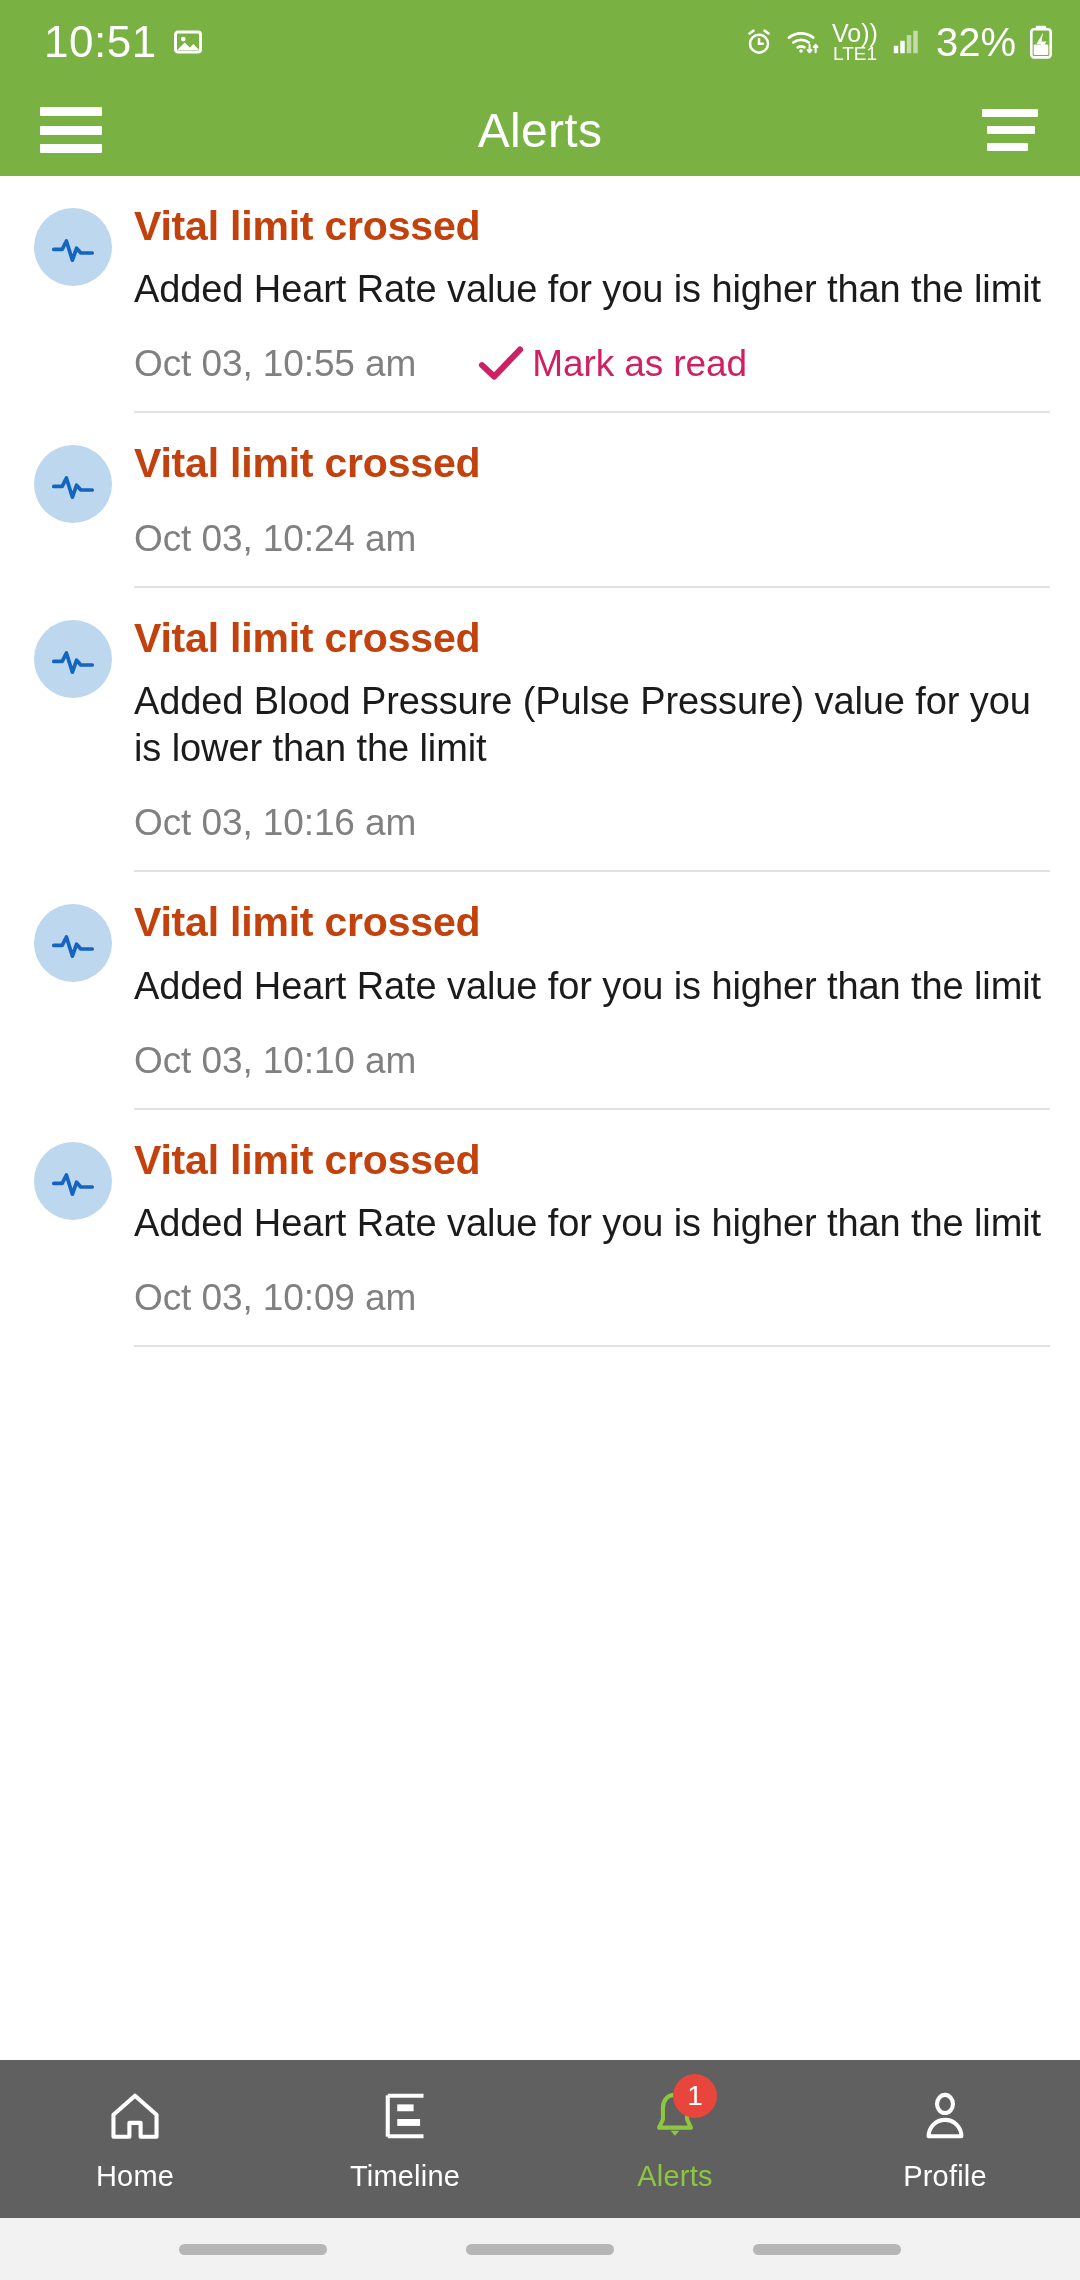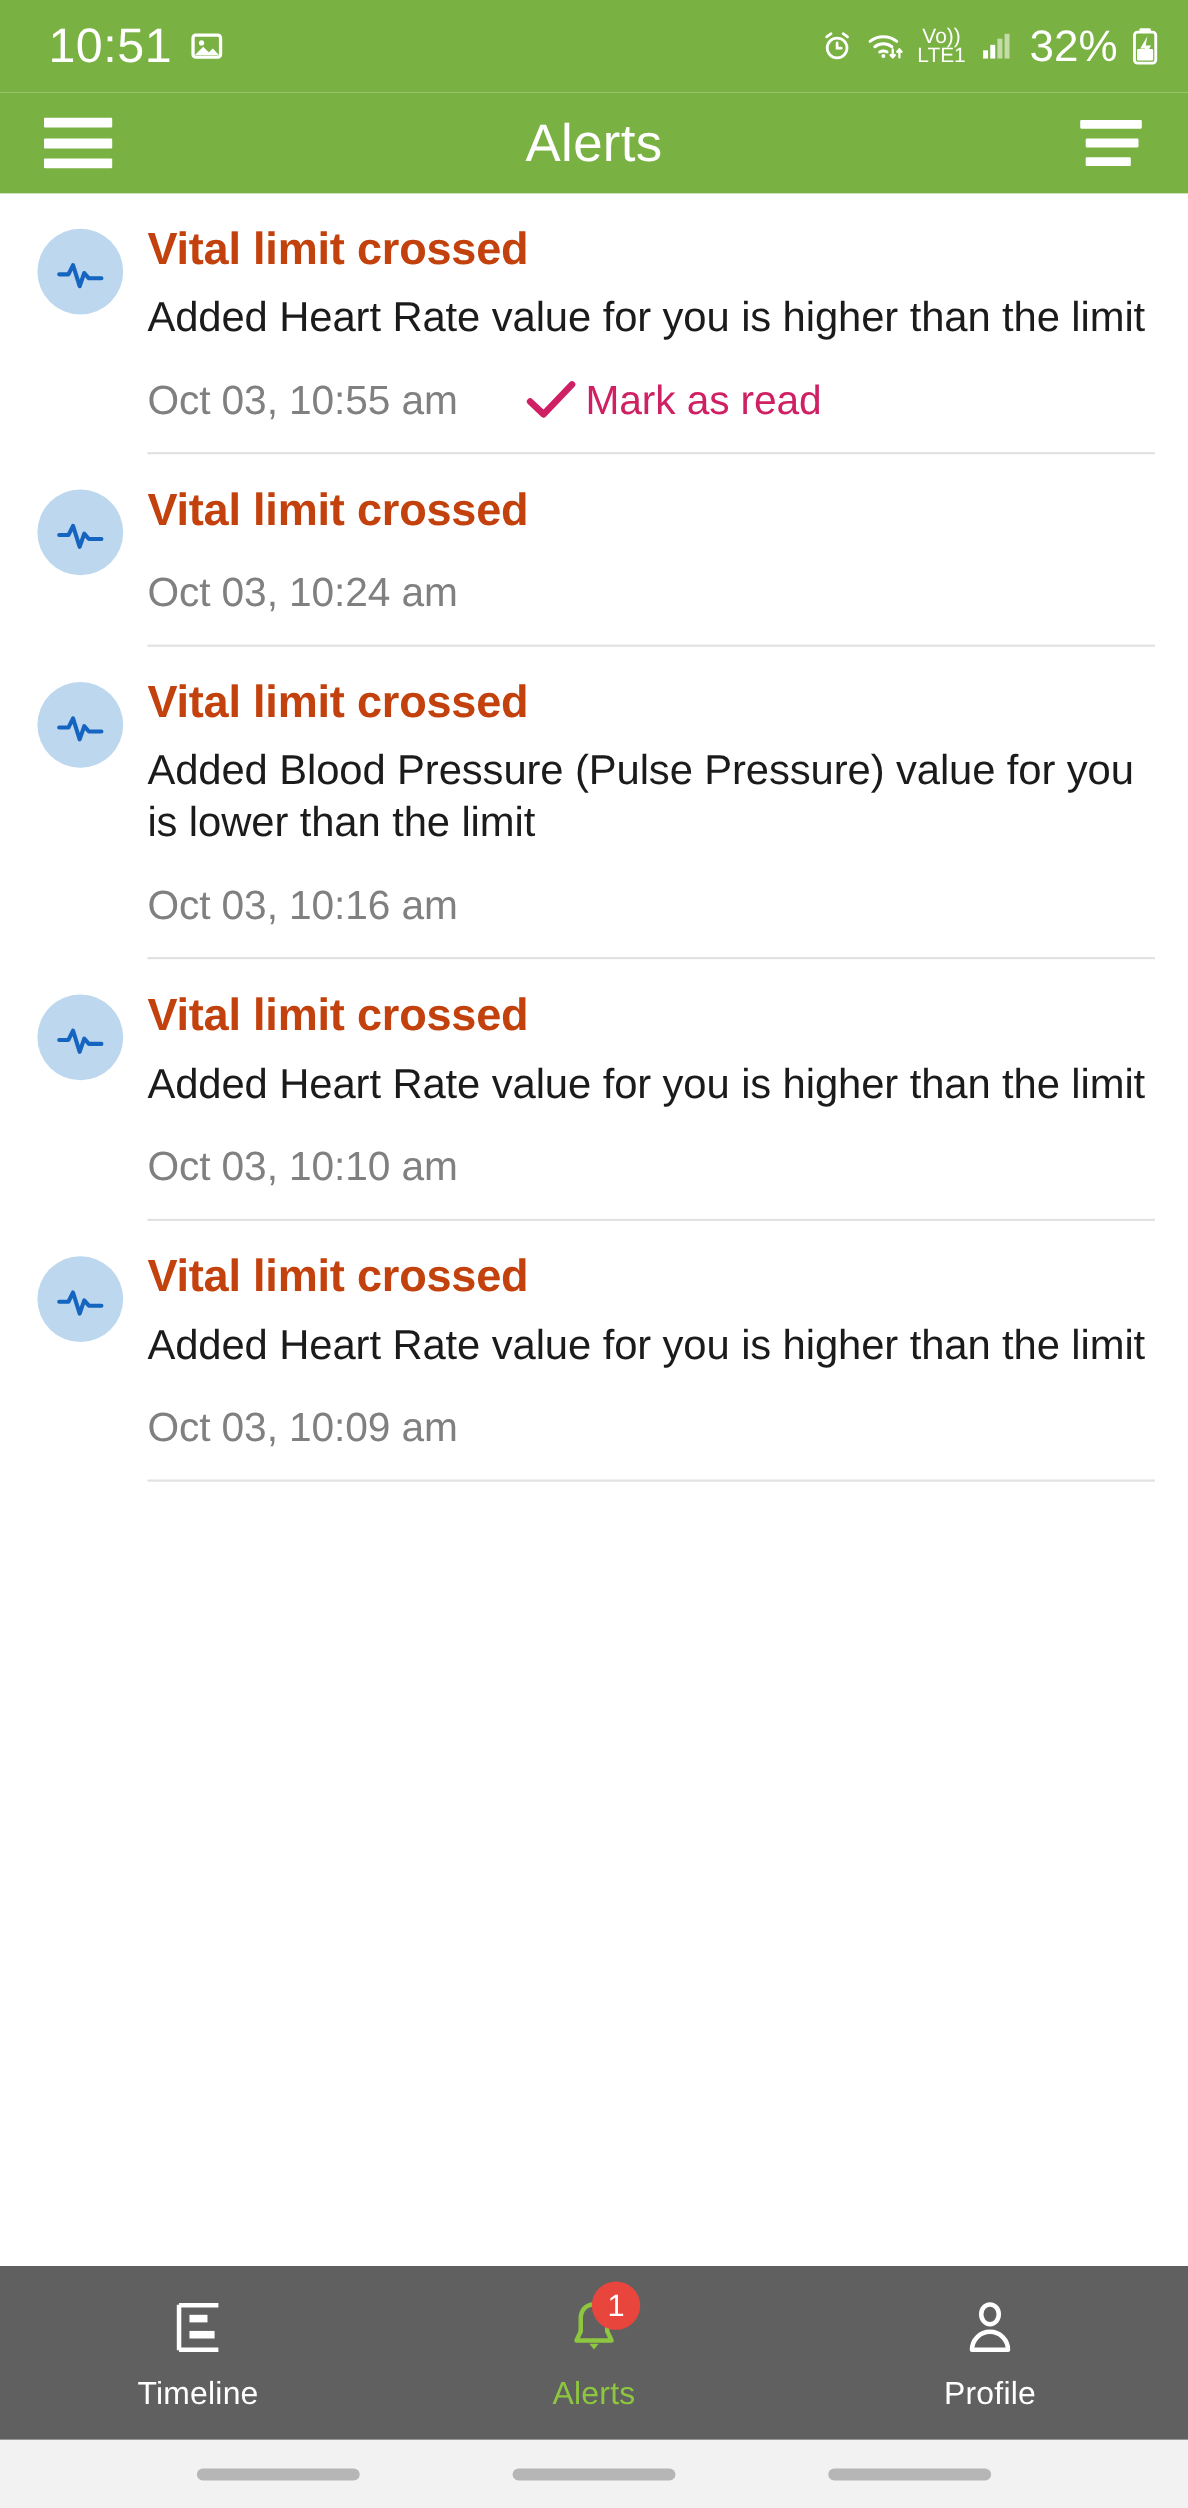--- a/index.html
+++ b/index.html
@@ -141,21 +141,21 @@
           <path d="M2.4 8.4 A16 16 0 0 1 22.4 8.4" fill="none" stroke="#fff" stroke-width="2.2" stroke-linecap="round"></path>
           <path d="M6 12.4 A10.5 10.5 0 0 1 18.8 12.4" fill="none" stroke="#fff" stroke-width="2.2" stroke-linecap="round"></path>
           <path d="M9.6 16.4 A5.5 5.5 0 0 1 15.2 16.4" fill="none" stroke="#fff" stroke-width="2.2" stroke-linecap="round"></path>
           <circle cx="12.4" cy="19.4" r="1.5" fill="#fff"></circle>
           <path d="M19.4 14.4 v6 M19.4 20.4 l-1.6-1.8 M19.4 20.4 l1.6-1.8" stroke="#fff" stroke-width="1.7" fill="none" stroke-linecap="round"></path>
           <path d="M24.4 20.4 v-6 M24.4 14.4 l-1.6 1.8 M24.4 14.4 l1.6 1.8" stroke="#fff" stroke-width="1.7" fill="none" stroke-linecap="round"></path>
         </svg>
       </span>
 
       <span class="ico" style="line-height:1;display:flex;flex-direction:column;align-items:center;">
-        <span style="font-size:19px;">Vo))</span>
+        <span style="font-size:25px;">Vo))</span>
         <span style="font-size:19px;margin-top:-2px;">LTE1</span>
       </span>
 
       <span class="ico">
         <svg width="30" height="30" viewBox="0 0 24 24">
           <rect x="3" y="15" width="3.6" height="6" fill="#fff"></rect>
           <rect x="8.2" y="11" width="3.6" height="10" fill="#fff"></rect>
           <rect x="13.4" y="6.5" width="3.6" height="14.5" fill="#fff" opacity="0.55"></rect>
           <rect x="18.6" y="3" width="3.6" height="18" fill="#fff" opacity="0.55"></rect>
         </svg>
@@ -284,20 +284,28 @@
           <span class="alert-time">Oct 03, 10:09 am</span>
         </div>
         <div class="divider" style="margin-left:0;margin-right:0;"></div>
       </div>
     </div>
 
   </div>
 
   <div class="bottomnav">
 
+    <div class="navitem">
+      <div class="navicon">
+        <svg width="56" height="56" viewBox="0 0 26 26">
+          <path d="M3 12.4 L13 3.6 L23 12.4 V22.6 H15.6 V16.2 H10.4 V22.6 H3 Z" fill="none" stroke="#ffffff" stroke-width="1.9" stroke-linejoin="round"></path>
+        </svg>
+      </div>
+      <div class="navlabel">Home</div>
+    </div>
 
     <div class="navitem">
       <div class="navicon">
         <svg width="56" height="56" viewBox="0 0 26 26">
           <path d="M5 3.4 V22.6" fill="none" stroke="#ffffff" stroke-width="1.9" stroke-linecap="butt"></path>
           <path d="M5 3.6 H21.6" fill="none" stroke="#ffffff" stroke-width="1.9"></path>
           <path d="M5 22.4 H21.6" fill="none" stroke="#ffffff" stroke-width="1.9"></path>
           <rect x="9.4" y="7.6" width="7.6" height="3.2" fill="#ffffff"></rect>
           <rect x="9.4" y="14.4" width="10.6" height="3.2" fill="#ffffff"></rect>
         </svg>

